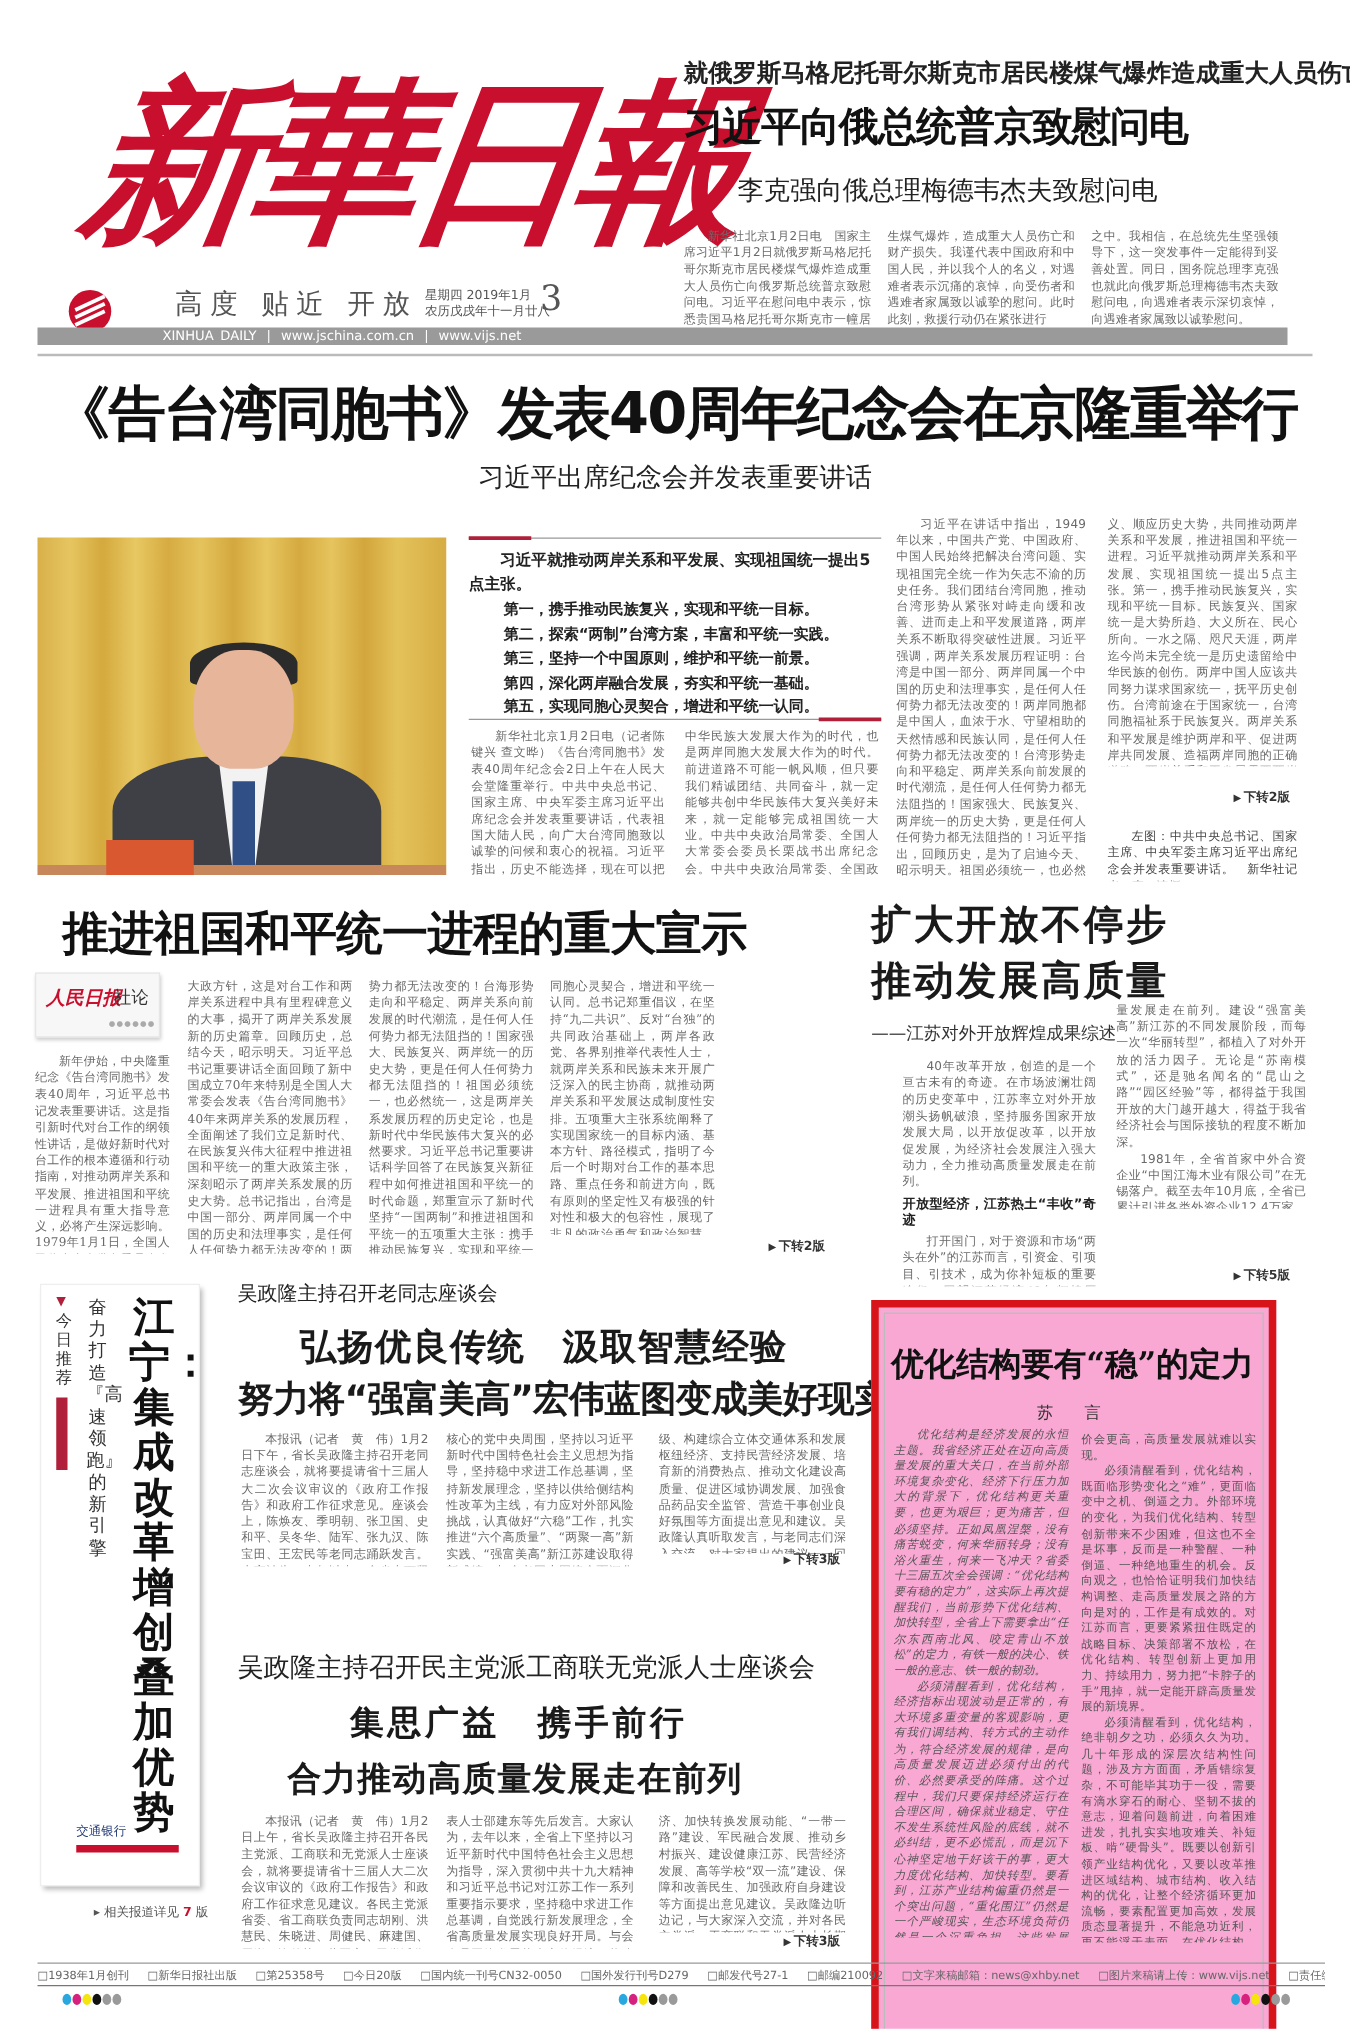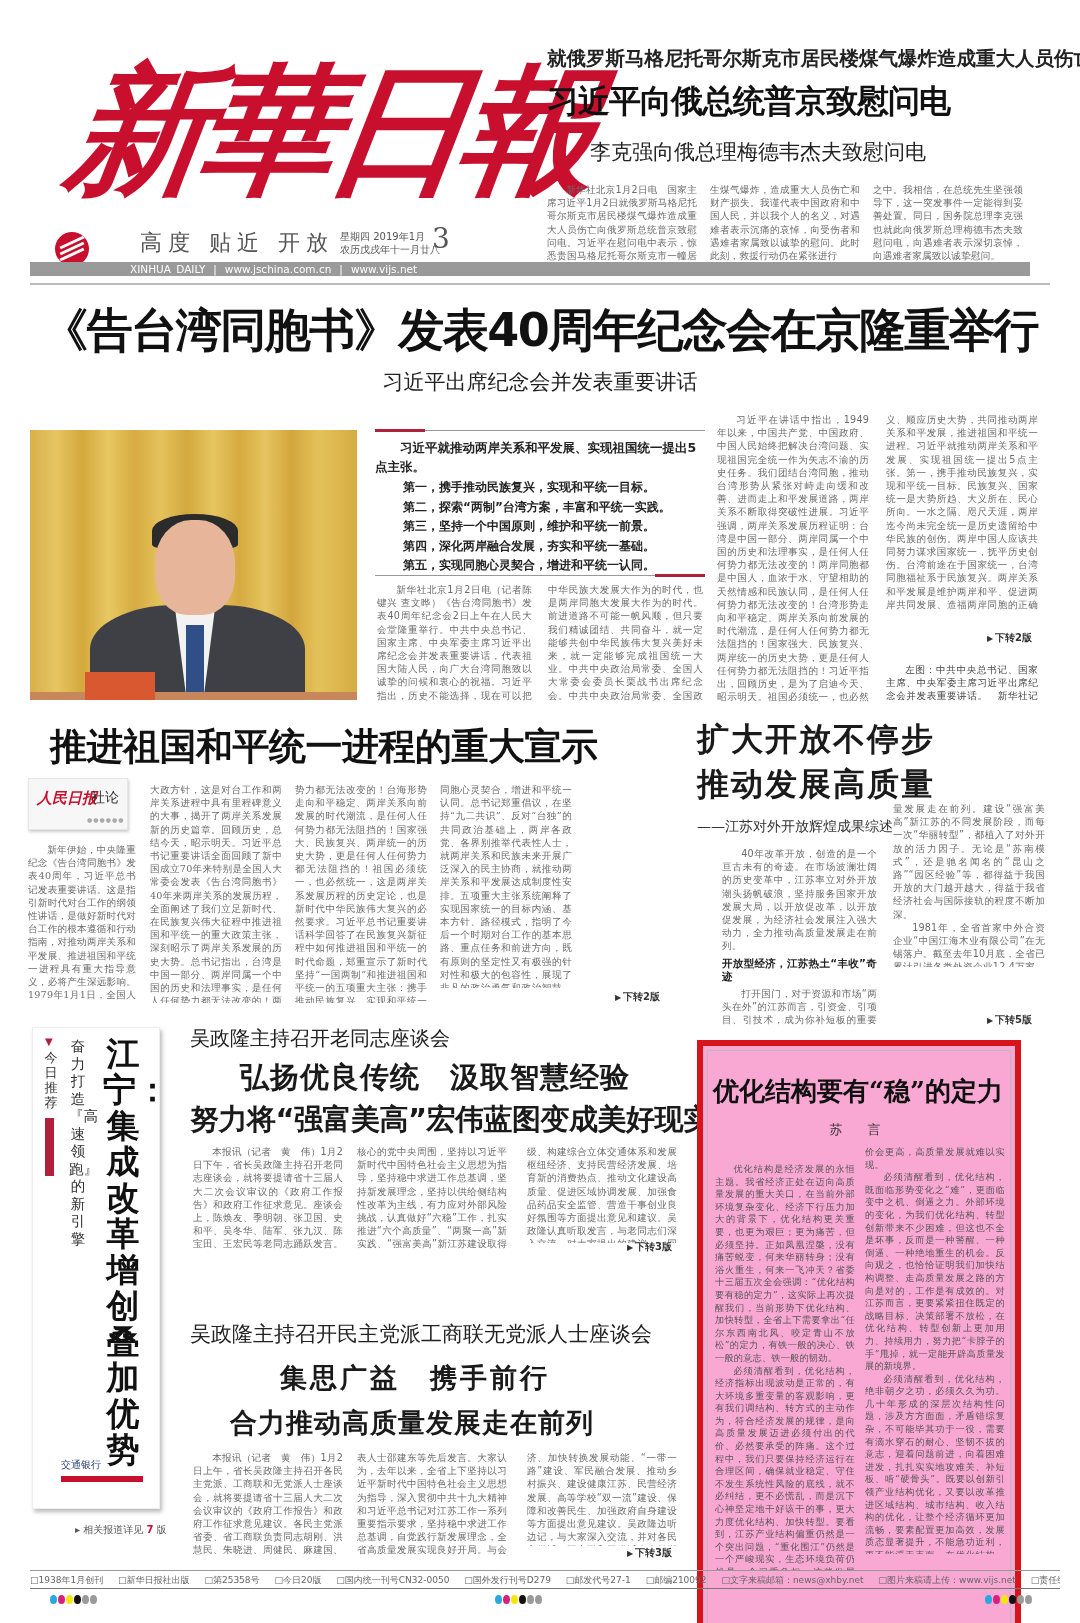--- a/index.html
+++ b/index.html
@@ -64,21 +64,21 @@
   .jn-box .tag-arrow { position: absolute; left: 12px; top: 8px; color: #b0203a; font-size: 10px; }
   .jn-box .tag { position: absolute; left: 8px; top: 22px; width: 20px; font-size: 13px; color: #333; line-height: 15px; text-align: center; }
   .jn-box .tag-bar { position: absolute; left: 12px; top: 90px; width: 9px; height: 58px; background: #b0203a; }
   .jn-box .sub { position: absolute; left: 36px; top: 10px; width: 18px; font-size: 14.5px; line-height: 17.5px; color: #333; text-align: center; }
   .jn-box .title { position: absolute; left: 70px; top: 8px; width: 40px; font-size: 33px; line-height: 36px; font-weight: bold; font-family: "DejaVu Serif", serif; color: #111; text-align: center; }
   .jn-box .bank { position: absolute; left: 28px; top: 430px; width: 90px; font-size: 10px; color: #2a3f7a; font-family: "DejaVu Serif", serif; }
   .jn-box .bank-bar { position: absolute; left: 28px; top: 448px; width: 82px; height: 6px; background: #c8102e; }
   .jn-more { left: 75px; top: 1523px; font-size: 10px; color: #555; white-space: nowrap; }
   .jn-more b { color: #c8102e; }
 
-  .wu1-kicker { left: 190px; top: 1025px; font-size: 20px; color: #222; white-space: nowrap; font-family: Liberation Mono, monospace; }
+  .wu1-kicker { left: 190px; top: 1025px; font-size: 16px; color: #222; white-space: nowrap; font-family: Liberation Mono, monospace; }
   .wu1-h1 { left: 240px; top: 1058px; font-size: 29px; font-weight: bold; white-space: nowrap; letter-spacing: 1px; }
   .wu1-h2 { left: 190px; top: 1100px; font-size: 29px; font-weight: bold; white-space: nowrap; letter-spacing: -0.5px; }
   .wu2-kicker { left: 190px; top: 1320px; font-size: 21px; color: #222; white-space: nowrap; }
   .wu2-h1 { left: 280px; top: 1360px; font-size: 27px; font-weight: bold; white-space: nowrap; letter-spacing: 3px; }
   .wu2-h2 { left: 230px; top: 1405px; font-size: 27px; font-weight: bold; white-space: nowrap; letter-spacing: 1px; }
 
   .editorial { left: 697px; top: 1040px; width: 324px; height: 608px; border: 6px solid #d7141a; background: #f9a8d4; }
   .editorial .inner { position: absolute; left: 4px; top: 4px; right: 4px; bottom: 4px; border: 1px solid #bbb; }
   .editorial .title { position: absolute; left: 0; top: 28px; width: 310px; text-align: center; font-size: 26px; font-weight: bold; font-family: "DejaVu Serif", serif; color: #111; white-space: nowrap; }
   .editorial .author { position: absolute; left: 0; top: 75px; width: 310px; text-align: center; font-size: 13px; color: #333; letter-spacing: 6px; }
@@ -237,21 +237,21 @@
   </div>
 <div class="col body-text" style="left:527px;top:1451px;width:150px;height:95px;">
     <p style="text-indent:0">济、加快转换发展动能、“一带一路”建设、军民融合发展、推动乡村振兴、建设健康江苏、民营经济发展、高等学校“双一流”建设、保障和改善民生、加强政府自身建设等方面提出意见建议。吴政隆边听边记，与大家深入交流，并对各民主党派、工商联和无党派人士长期以来对政府工作的关心支持表示感谢。</p>
   </div>
 <div class="abs next-page" style="left:600px;top:1546px;width:72px;">下转3版</div>
 
 <div class="abs editorial">
   <div class="inner"></div>
   <div class="title">优化结构要有“稳”的定力</div>
   <div class="author">苏　言</div>
-  <div class="col body-text" style="left:12px;top:117px;width:140px;height:408px;">
+  <div class="col body-text" style="left:12px;top:96px;width:140px;height:408px;font-style:italic;">
     <p>优化结构是经济发展的永恒主题。我省经济正处在迈向高质量发展的重大关口，在当前外部环境复杂变化、经济下行压力加大的背景下，优化结构更关重要，也更为艰巨；更为痛苦，但必须坚持。正如凤凰涅槃，没有痛苦蜕变，何来华丽转身；没有浴火重生，何来一飞冲天？省委十三届五次全会强调：“优化结构要有稳的定力”，这实际上再次提醒我们，当前形势下优化结构、加快转型，全省上下需要拿出“任尔东西南北风、咬定青山不放松”的定力，有铁一般的决心、铁一般的意志、铁一般的韧劲。</p>
     <p>必须清醒看到，优化结构，经济指标出现波动是正常的，有大环境多重变量的客观影响，更有我们调结构、转方式的主动作为，符合经济发展的规律，是向高质量发展迈进必须付出的代价、必然要承受的阵痛。这个过程中，我们只要保持经济运行在合理区间，确保就业稳定、守住不发生系统性风险的底线，就不必纠结，更不必慌乱，而是沉下心神坚定地干好该干的事，更大力度优化结构、加快转型。要看到，江苏产业结构偏重仍然是一个突出问题，“重化围江”仍然是一个严峻现实，生态环境负荷仍然是一个沉重负担，这些发展的“拦路虎”必须从根本上解决，不能绕道而行，否则将来积弊成病，解决起来难度会更大、代</p>
   </div>
   <div class="col body-text" style="left:162px;top:100px;width:140px;height:408px;">
     <p style="text-indent:0">价会更高，高质量发展就难以实现。</p>
     <p>必须清醒看到，优化结构，既面临形势变化之“难”，更面临变中之机、倒逼之力。外部环境的变化，为我们优化结构、转型创新带来不少困难，但这也不全是坏事，反而是一种警醒、一种倒逼、一种绝地重生的机会。反向观之，也恰恰证明我们加快结构调整、走高质量发展之路的方向是对的，工作是有成效的。对江苏而言，更要紧紧扭住既定的战略目标、决策部署不放松，在优化结构、转型创新上更加用力、持续用力，努力把“卡脖子的手”甩掉，就一定能开辟高质量发展的新境界。</p>
     <p>必须清醒看到，优化结构，绝非朝夕之功，必须久久为功。几十年形成的深层次结构性问题，涉及方方面面，矛盾错综复杂，不可能毕其功于一役，需要有滴水穿石的耐心、坚韧不拔的意志，迎着问题前进，向着困难进发，扎扎实实地攻难关、补短板、啃“硬骨头”。既要以创新引领产业结构优化，又要以改革推进区域结构、城市结构、收入结构的优化，让整个经济循环更加流畅，要素配置更加高效，发展质态显著提升，不能急功近利，更不能浮于表面。在优化结构、转型发展上，我们尤须牢记习近平总书记“功成不必在我”的反复告诫，要盯紧目标多做打基础、利长远的事，一张蓝图绘到底，一任接着一任干，一步一个脚印迈向高质量发展的未来。</p>
   </div>
 </div>
 

